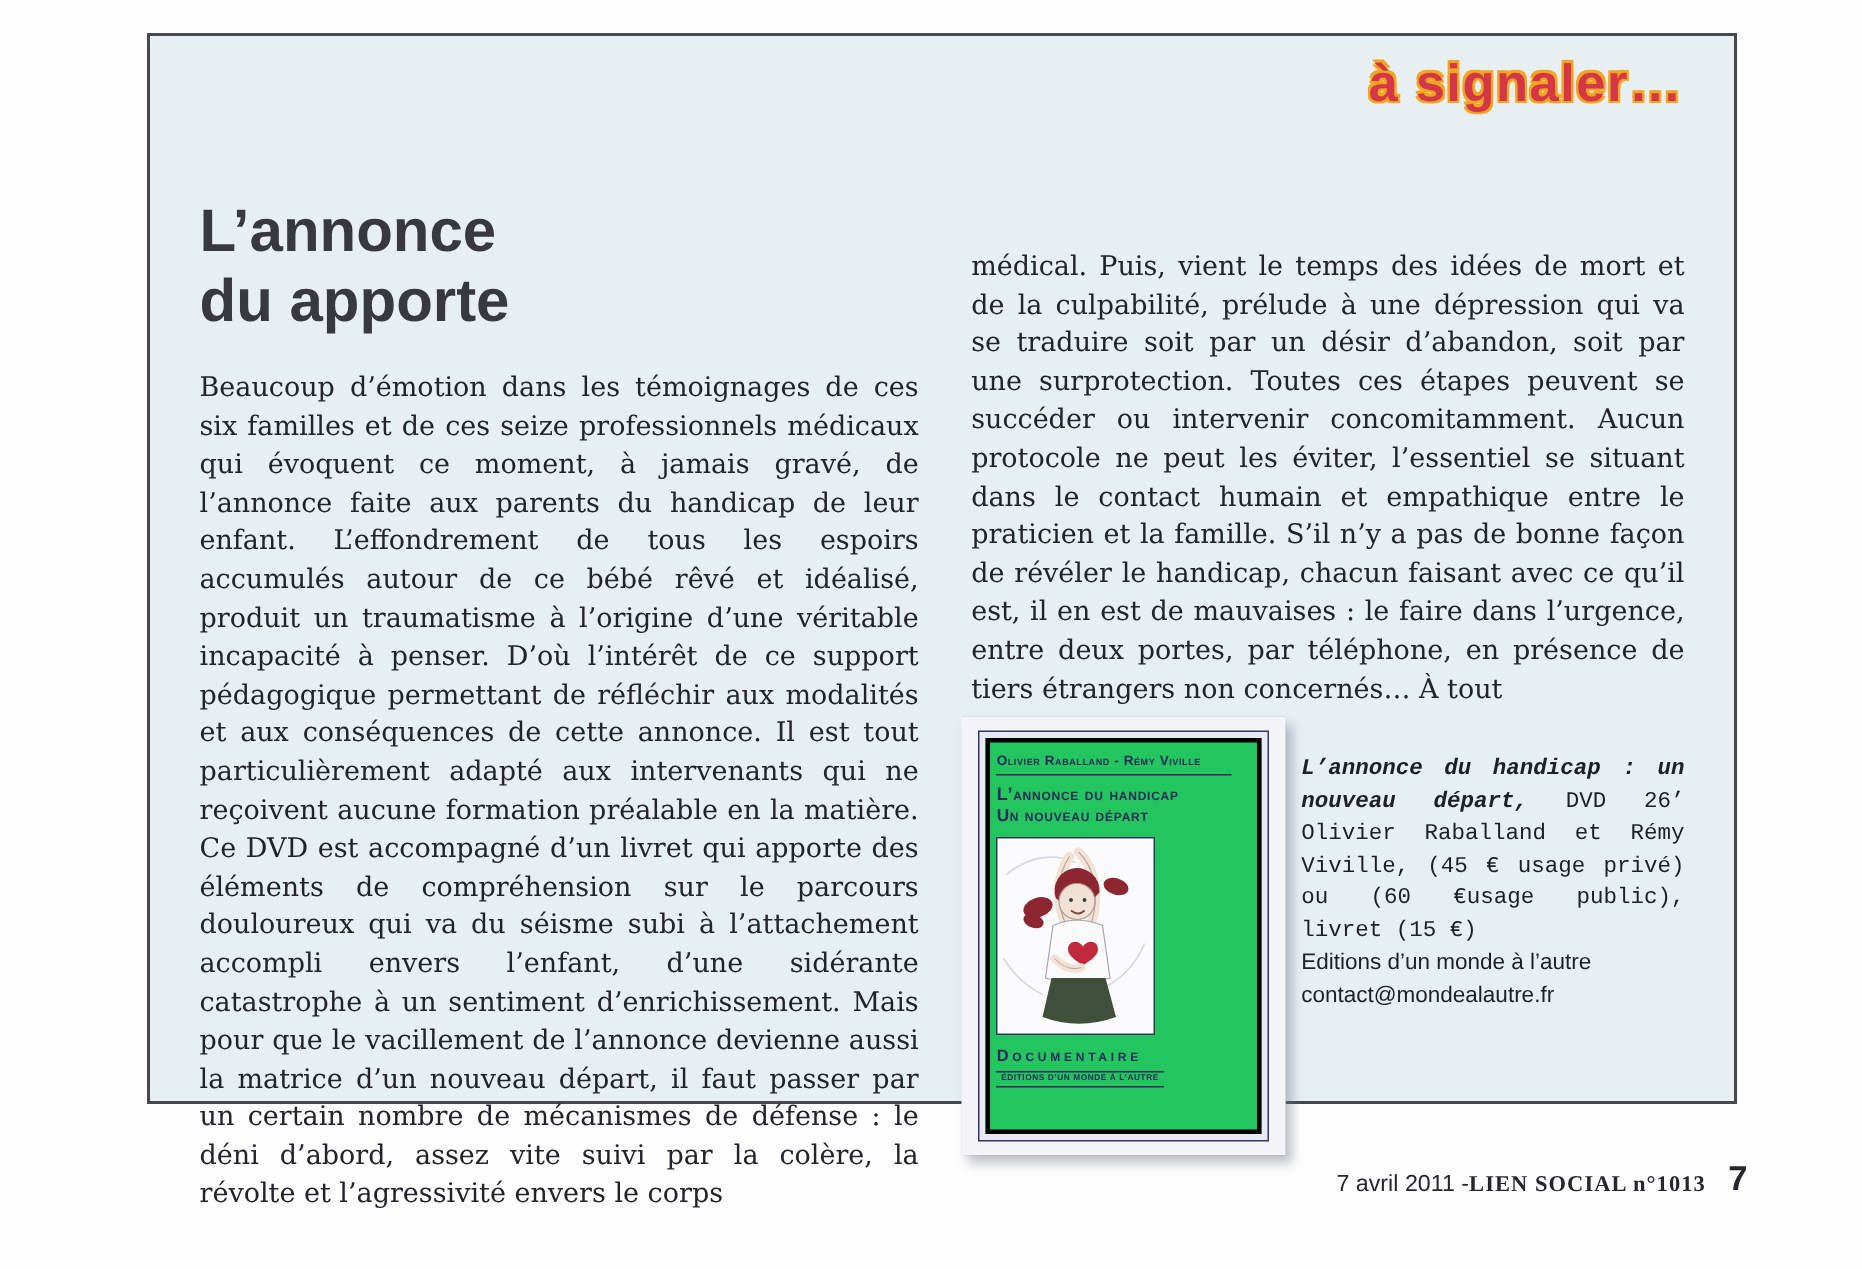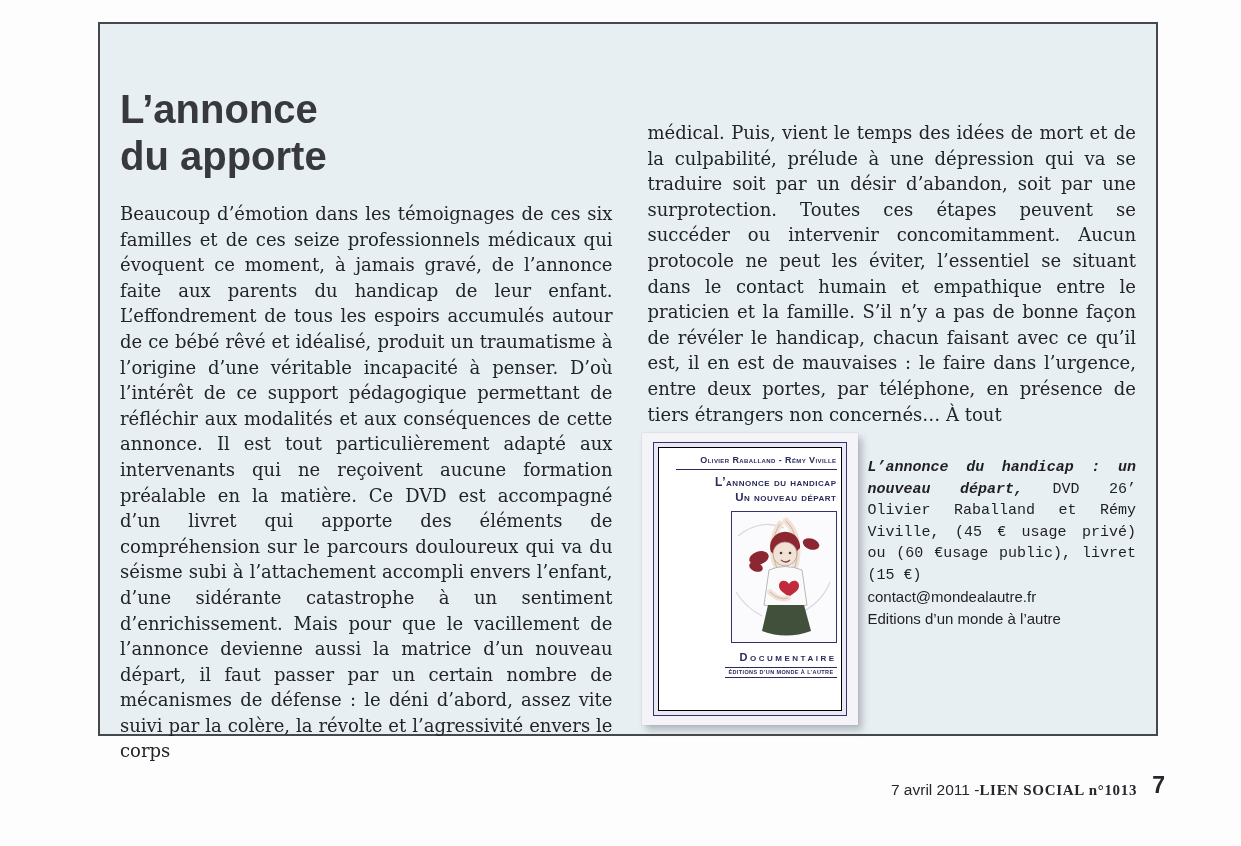--- a/index.html
+++ b/index.html
@@ -9,37 +9,37 @@
 
   .panel { position:absolute; left:98px; top:22px; width:1060px; height:714px;
            background:#e8eff2; border:2px solid #45494c; }
 
   .signaler { position:absolute; top:12px; right:34px;
               font-size:35px; font-weight:bold; letter-spacing:1px;
               color:#d43745;
               text-shadow:-1.5px -1.5px 0 #f2a51f, 1.5px -1.5px 0 #f2a51f,
                           -1.5px 1.5px 0 #f2a51f, 1.5px 1.5px 0 #f2a51f; }
 
-  .columns { display:flex; gap:35px; padding:0 20px; }
+  .columns { display:flex; gap:35px; padding:0 33px;margin-top:45px; }
   .col-left  { width:494px; }
   .col-right { width:490px; padding-top:96px; }
 
   .title { margin:62px 0 21px 0; font-weight:600; font-size:40px; line-height:47px;
            color:#38393e; }
 
   .body-text { font-family:"DejaVu Serif", serif; font-size:18px; line-height:25.6px;
                color:#23232b; text-align:justify; }
 
   
   .dvd-float { float:left; width:216px; height:292px; margin:6px 10px 4px -6px;
                background:#f4f3f7; padding:9px 11px;
                box-shadow:4px 5px 7px rgba(110,115,130,.45), 0 0 1px #b9b9c2; }
   .cover { width:100%; height:100%; background:#eae8f2; border:1px solid #34346a; padding:4px; }
-  .cover-inner { height:100%; border:1px solid #000000; display:flex; flex-direction:column;
-                 align-items:flex-end; padding:7px 4px 4px; background:#ffffff; }
+  .cover-inner { height:100%; border:3px solid #000000; display:flex; flex-direction:column;
+                 align-items:flex-start; padding:7px 4px 4px; background:#22c55e; }
   .cover-authors { font-size:9px; font-weight:bold; font-variant:small-caps;
                    color:#2a2a5c; letter-spacing:.4px; white-space:nowrap; }
   .cover-rule { width:92%; border-top:1px solid #2a2a5c; margin:4px 0 5px; }
   .cover-title { font-size:12px; font-weight:bold; font-variant:small-caps;
                  color:#2a2a5c; letter-spacing:.5px; white-space:nowrap; }
   .cover-subtitle { font-size:11.5px; font-weight:bold; 
                     font-variant:small-caps; color:#2a2a5c; letter-spacing:.5px; margin-top:2px; }
   .ill-frame { margin-top:8px; width:106px; height:132px; border:1px solid #34346a;
                background:#fbfbfd; display:flex; align-items:center; justify-content:center; }
   .cover-genre { margin-top:8px; font-size:11px; font-weight:bold; font-variant:small-caps;
@@ -60,20 +60,21 @@
   .footer-date { font-size:15.5px; }
   .footer-journal { font-size:15px; font-weight:bold; letter-spacing:.7px;font-family:Liberation Serif, serif; }
   .footer-page { font-size:23px; font-weight:bold; margin-left:15px; }
 </style>
 </head>
 <body>
 
 <div class="page">
   <div class="panel">
 
+    <div class="signaler">à signaler…</div>
 
     <div class="columns">
 
       <div class="col-left">
         <h1 class="title"><span>L’annonce</span><br>
           <span>du apporte</span></h1>
         <p class="body-text">Beaucoup d’émotion dans les témoignages de ces six familles et de ces seize professionnels médicaux qui évoquent ce moment, à jamais gravé, de l’annonce faite aux parents du handicap de leur enfant. L’effondrement de tous les espoirs accumulés autour de ce bébé rêvé et idéalisé, produit un traumatisme à l’origine d’une véritable incapacité à penser. D’où l’intérêt de ce support pédagogique permettant de réfléchir aux modalités et aux conséquences de cette annonce. Il est tout particulièrement adapté aux intervenants qui ne reçoivent aucune formation préalable en la matière. Ce DVD est accompagné d’un livret qui apporte des éléments de compréhension sur le parcours douloureux qui va du séisme subi à l’attachement accompli envers l’enfant, d’une sidérante catastrophe à un sentiment d’enrichissement. Mais pour que le vacillement de l’annonce devienne aussi la matrice d’un nouveau départ, il faut passer par un certain nombre de mécanismes de défense : le déni d’abord, assez vite suivi par la colère, la révolte et l’agressivité envers le corps</p>
       </div>
 
       <div class="col-right">
@@ -109,22 +110,22 @@
               </div>
               <div class="cover-genre">Documentaire</div>
               <div class="cover-pub">Éditions d’un monde à l’autre</div>
             </div>
           </div>
         </div>
 
 
         <div class="caption">
           <p class="cap-just"><span class="lead">L’annonce du handicap : un nouveau départ,</span><span> DVD 26’ Olivier Raballand et Rémy Viville, (45 € usage privé) ou (60 €usage public), livret (15 €)</span></p>
+          <p class="cap-line">Editions d’un monde à l’autre</p>
           <p class="cap-line">contact@mondealautre.fr</p>
-          <p class="cap-line">Editions d’un monde à l’autre</p>
         </div>
       </div>
 
     </div>
   </div>
 
   <div class="footer">
     <span class="footer-date">7 avril 2011 - </span>
     <span class="footer-journal">LIEN SOCIAL n°1013</span>
     <span class="footer-page">7</span>

